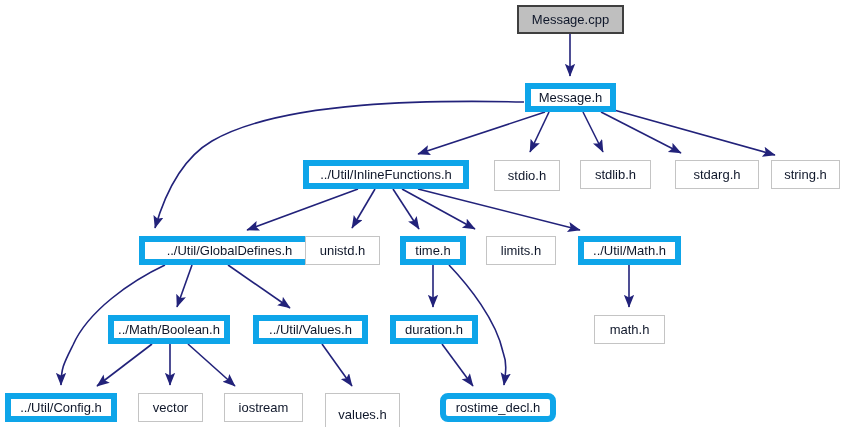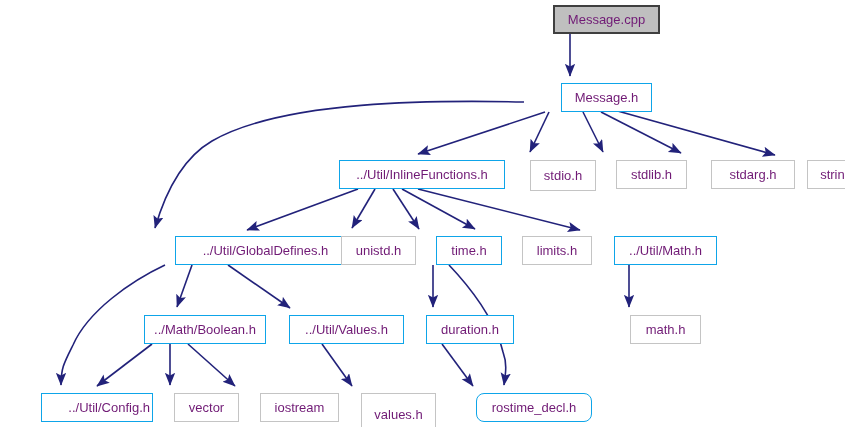--- a/index.html
+++ b/index.html
@@ -26,28 +26,27 @@
   }
   .node {
     position: absolute;
     box-sizing: border-box;
     display: flex;
     align-items: center;
     justify-content: center;
     white-space: nowrap;
     font-size: 13px;
     line-height: 1;
-    color: #701a75;
+    color: #0f172a;
     background: #ffffff;
     border: 1px solid #c4c4c4;
     letter-spacing: 0px;
-    margin-left: 36px;
   }
   .node.strong {
-    border: 1px solid #0ea5e9;
+    border: 6px solid #0ea5e9;
   }
   .node.current {
     border: 2px solid #3f3f3f;
     background: #bfbfbf;
   }
   .node-label {
     display: block;
     padding: 0 2px;
   }
 </style>
@@ -131,21 +130,21 @@
       </div>
       <div class="node strong" style="left: 253px; top: 315px; width: 115px; height: 29px;">
         <span class="node-label">../Util/Values.h</span>
       </div>
       <div class="node strong" style="left: 390px; top: 315px; width: 88px; height: 29px;">
         <span class="node-label">duration.h</span>
       </div>
       <div class="node" style="left: 594px; top: 315px; width: 71px; height: 29px;">
         <span class="node-label">math.h</span>
       </div>
-      <div class="node strong" style="left: 5px; top: 393px; width: 112px; height: 29px; justify-content: flex-end;">
+      <div class="node strong" style="left: 5px; top: 393px; width: 112px; height: 29px;">
         <span class="node-label">../Util/Config.h</span>
       </div>
       <div class="node" style="left: 138px; top: 393px; width: 65px; height: 29px;">
         <span class="node-label">vector</span>
       </div>
       <div class="node" style="left: 224px; top: 393px; width: 79px; height: 29px;">
         <span class="node-label">iostream</span>
       </div>
       <div class="node" style="left: 325px; top: 393px; width: 75px; height: 43px;">
         <span class="node-label">values.h</span>

